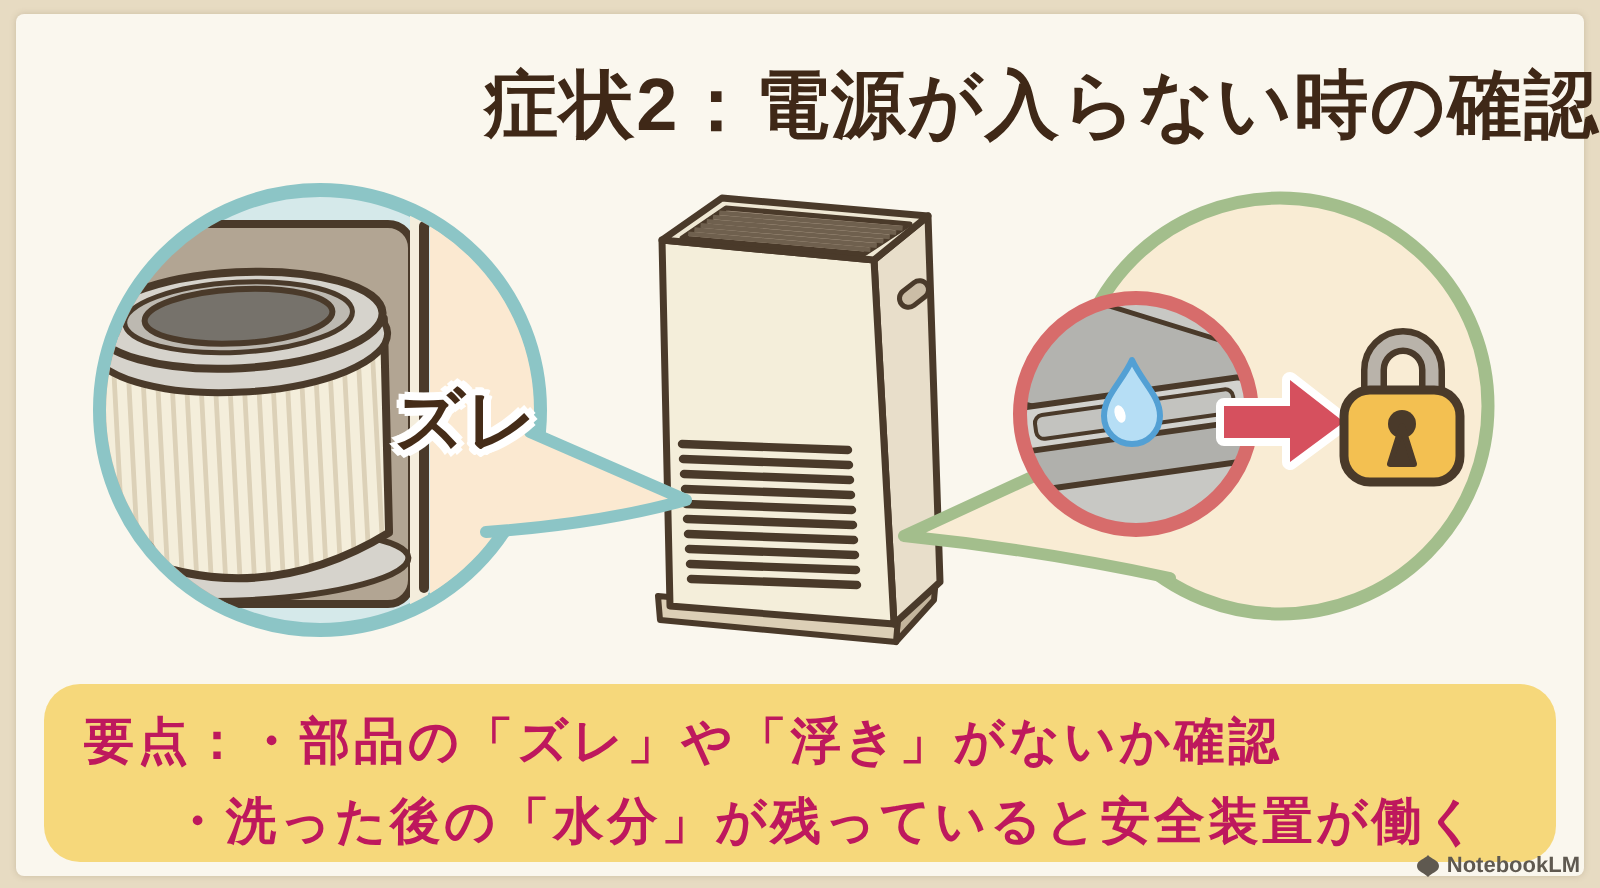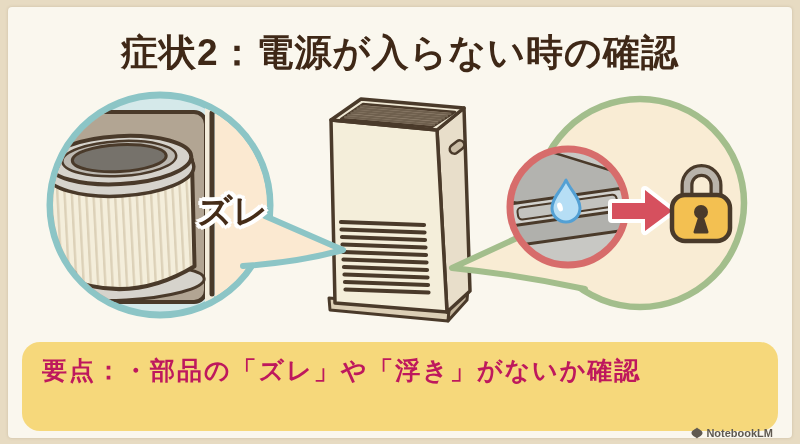--- a/index.html
+++ b/index.html
@@ -2,33 +2,33 @@
 <html><head>
 <meta charset="utf-8">
 <style>
   html,body{margin:0;padding:0;}
   body{width:800px;height:444px;position:relative;overflow:hidden;
        font-family:"Liberation Sans","DejaVu Sans",sans-serif;}
   .frame{position:absolute;inset:0;background:#e7dbc2;}
   .card{position:absolute;left:8px;top:7px;right:8px;bottom:6px;
         background:#faf7ee;border-radius:4px;box-shadow:0 0 3px rgba(120,100,70,.25);}
   .art{position:absolute;left:0;top:0;width:800px;height:444px;}
-  .title{position:absolute;left:0;top:28px;width:800px;text-align:center;
+  .title{position:absolute;left:0;top:28px;width:800px;text-align:right;
          font-size:37px;font-weight:900;color:#3f2817;letter-spacing:1px;}
   .zure{position:absolute;left:197px;top:188px;width:84px;height:46px;line-height:46px;
         font-size:35px;font-weight:900;color:#452c18;
         text-shadow:-3px -3px 0 #fff,3px -3px 0 #fff,-3px 3px 0 #fff,3px 3px 0 #fff,
                     -3px 0 0 #fff,3px 0 0 #fff,0 -3px 0 #fff,0 3px 0 #fff,
                     -4px 0 0 #fff,4px 0 0 #fff,0 4px 0 #fff,0 -4px 0 #fff;}
   .summary{position:absolute;left:22px;top:342px;width:756px;height:89px;
            background:#f6d87b;border-radius:18px;color:#be185d;
            font-weight:800;font-size:25px;letter-spacing:2px;}
   .summary .l1{padding:12px 0 0 20px;white-space:nowrap;}
   .summary .l2{padding:7px 0 0 64px;white-space:nowrap;}
-  .watermark{position:absolute;right:27px;bottom:3px;height:16px;display:flex;
+  .watermark{position:absolute;right:10px;bottom:3px;height:16px;display:flex;
              align-items:center;gap:3px;font-size:11px;font-weight:700;color:#5f5950;justify-content:space-between;}
   .watermark svg{display:block;}
 </style>
 </head>
 <body>
 
 <div class="frame">
   <div class="card"></div>
 </div>
 
@@ -130,20 +130,21 @@
     <path d="M 701,213 L 695,232 L 707,232 Z" fill="#4a3a2a" stroke="#4a3a2a" stroke-width="3" stroke-linejoin="round"></path>
   </g>
 </svg>
 
 <div class="title">症状2：電源が入らない時の確認</div>
 
 <div class="zure">ズレ</div>
 
 <div class="summary">
   <div class="l1">要点：・部品の「ズレ」や「浮き」がないか確認</div>
+  <div class="l2">・洗った後の「水分」が残っていると安全装置が働く</div>
 </div>
 
 <div class="watermark">
   <svg width="12" height="12" viewBox="0 0 12 12">
     <path d="M6 0.5 C7.5 2.5 11.5 3 11.5 6 C11.5 9 7.5 9.5 6 11.5 C4.5 9.5 0.5 9 0.5 6 C0.5 3 4.5 2.5 6 0.5 Z" fill="#5f5950"></path>
   </svg>
   <span>NotebookLM</span>
 </div>
 
 </body></html>

